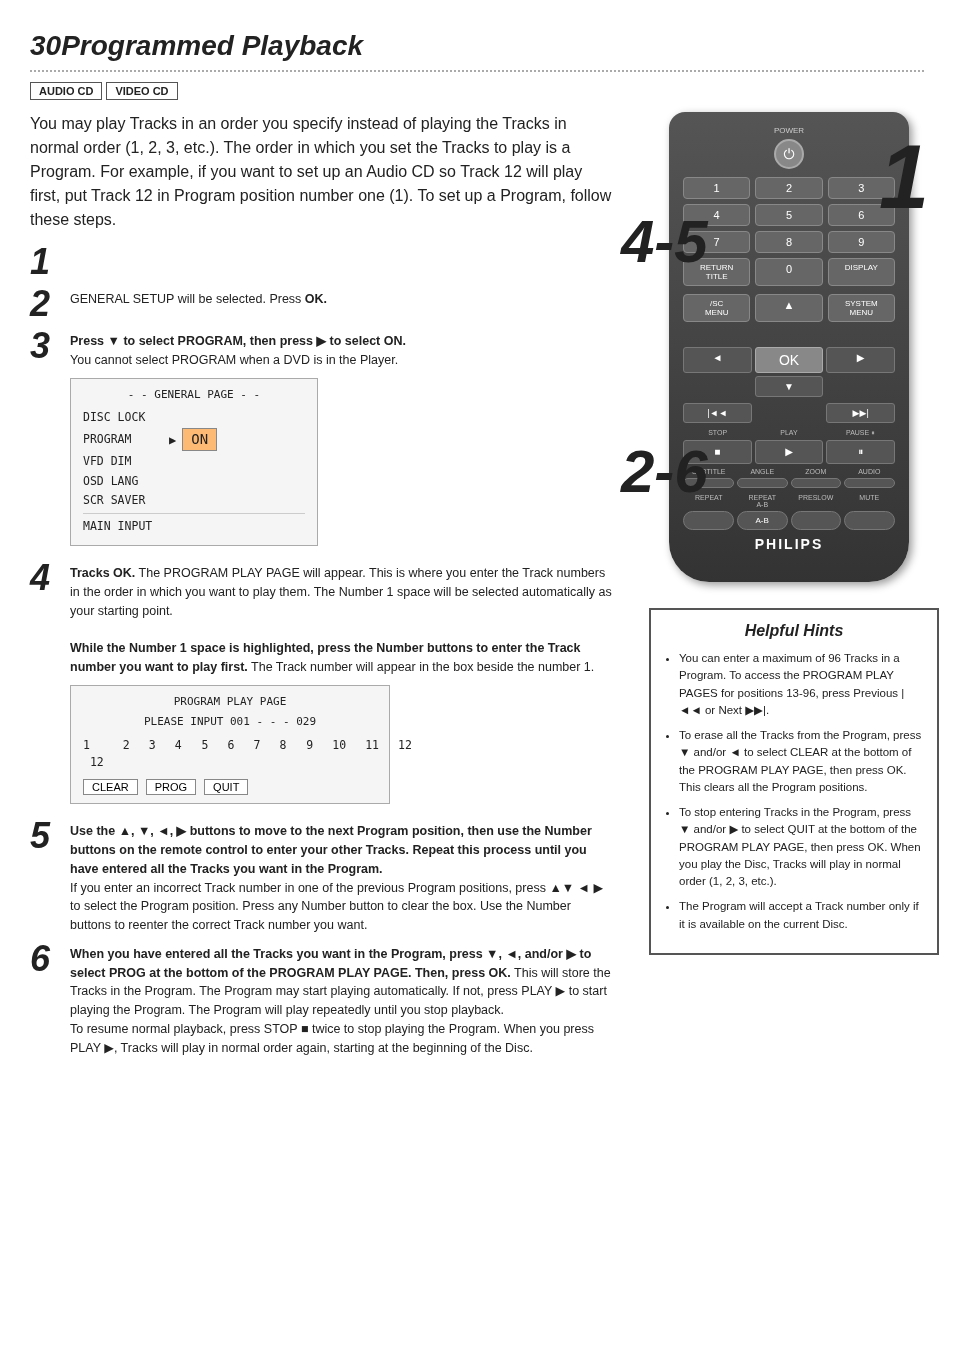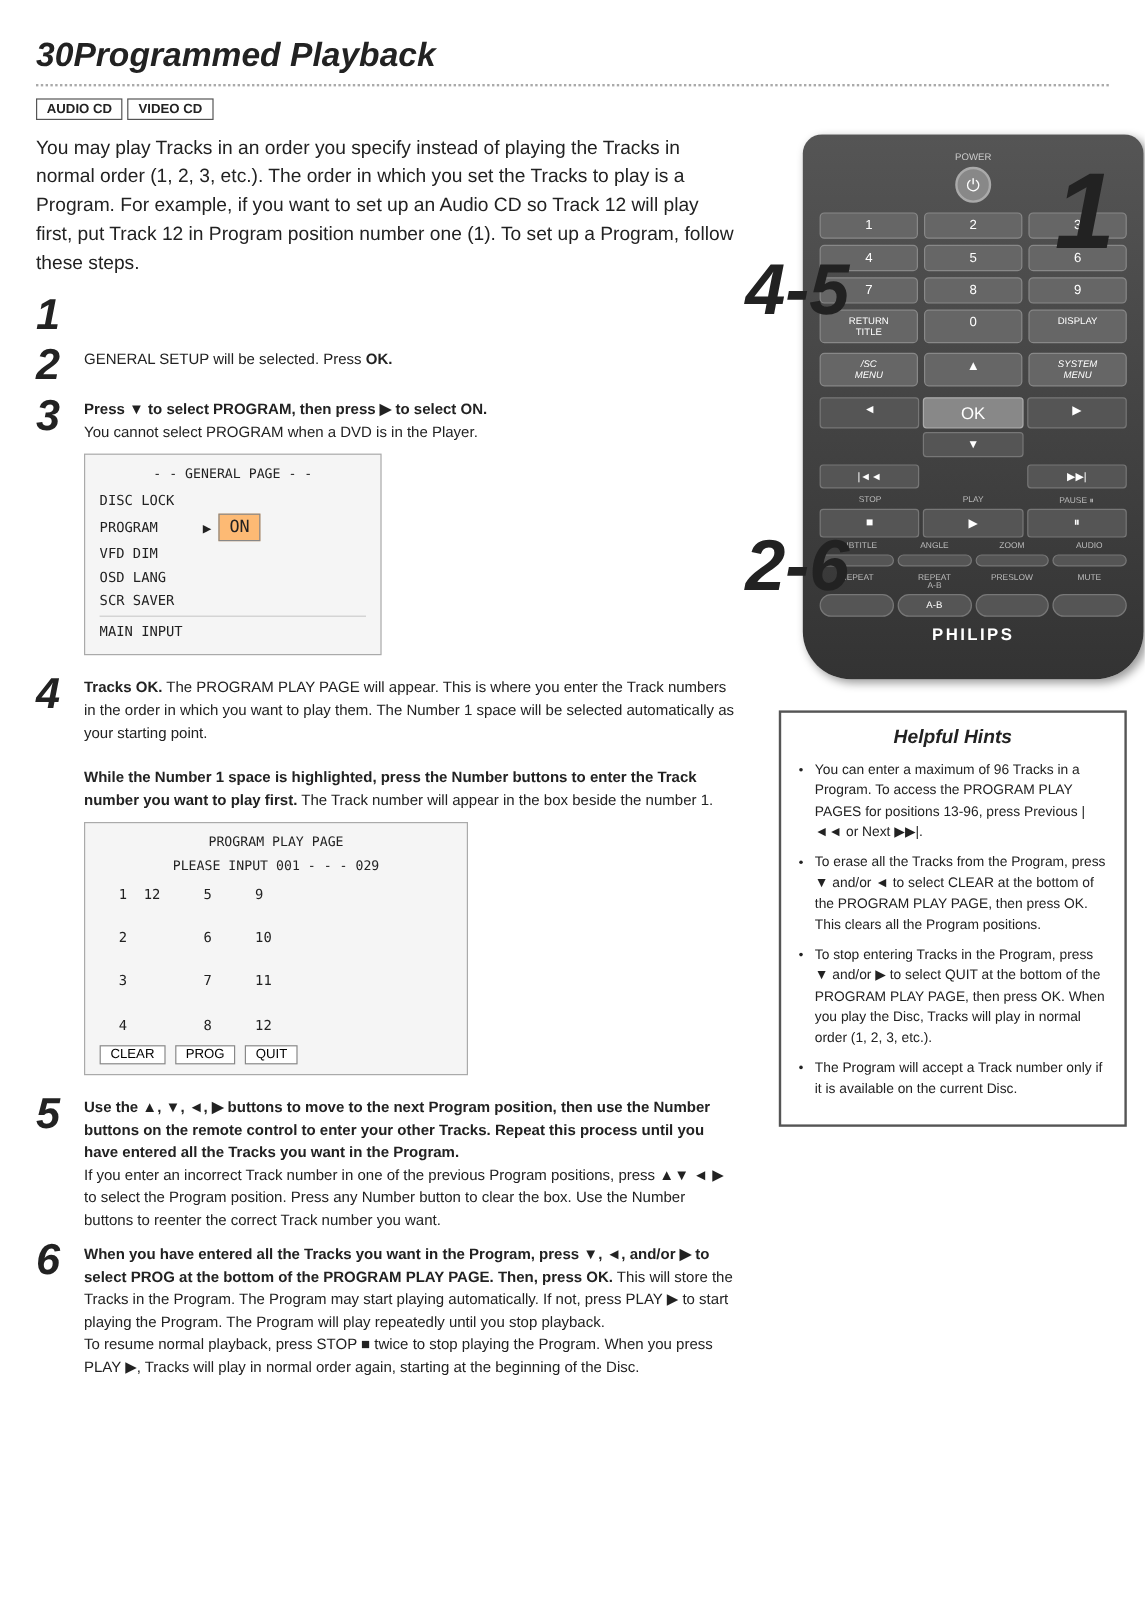--- a/index.html
+++ b/index.html
@@ -142,36 +142,36 @@
     .prog-input-range {
       text-align: center;
       font-size: 11px;
       margin-bottom: 6px;
     }
     .prog-tracks {
       display: flex;
       gap: 20px;
       margin-bottom: 8px;
     }
-    .prog-col { display: flex; flex-direction: column; gap: 19px; margin-left: 16px; }
+    .prog-col { display: flex; flex-direction: row; gap: 19px; }
     .prog-track { font-size: 11.5px; }
     .prog-buttons {
       display: flex;
       gap: 8px;
       justify-content: flex-start;
     }
     .prog-btn {
       border: 1px solid #888;
       padding: 1px 8px;
       font-size: 11px;
       background: #fff;
       cursor: pointer;
     }
     .remote {
-      width: 284px;
+      width: 240px;
       background: linear-gradient(180deg, #555 0%, #333 100%);
       border-radius: 16px 16px 40px 40px;
       padding: 14px 14px 30px 14px;
       margin: 0 auto;
       box-shadow: 3px 3px 8px rgba(0,0,0,0.4);
     }
     .remote-top {
       display: flex;
       justify-content: center;
       margin-bottom: 8px;
@@ -454,21 +454,21 @@
             <div class="remote-btn">5</div>
             <div class="remote-btn">6</div>
             <div class="remote-btn">7</div>
             <div class="remote-btn">8</div>
             <div class="remote-btn">9</div>
             <div class="remote-btn" style="font-size:8px;">RETURN<br>TITLE</div>
             <div class="remote-btn">0</div>
             <div class="remote-btn" style="font-size:8px;">DISPLAY</div>
           </div>
 
-          <div class="remote-num-grid" style="grid-template-columns: repeat(3,1fr); margin-bottom:6px;font-style:italic;">
+          <div class="remote-num-grid" style="grid-template-columns: repeat(3,1fr); margin-bottom:22px;">
             <div class="remote-btn" style="font-size:8px;">/SC<br>MENU</div>
             <div class="remote-btn">▲</div>
             <div class="remote-btn" style="font-size:8px;">SYSTEM<br>MENU</div>
           </div>
 
           <div class="remote-dpad">
             <div class="remote-empty"></div>
             <div class="remote-empty"></div>
             <div class="remote-empty"></div>
             <div class="remote-dpad-btn">◄</div>

